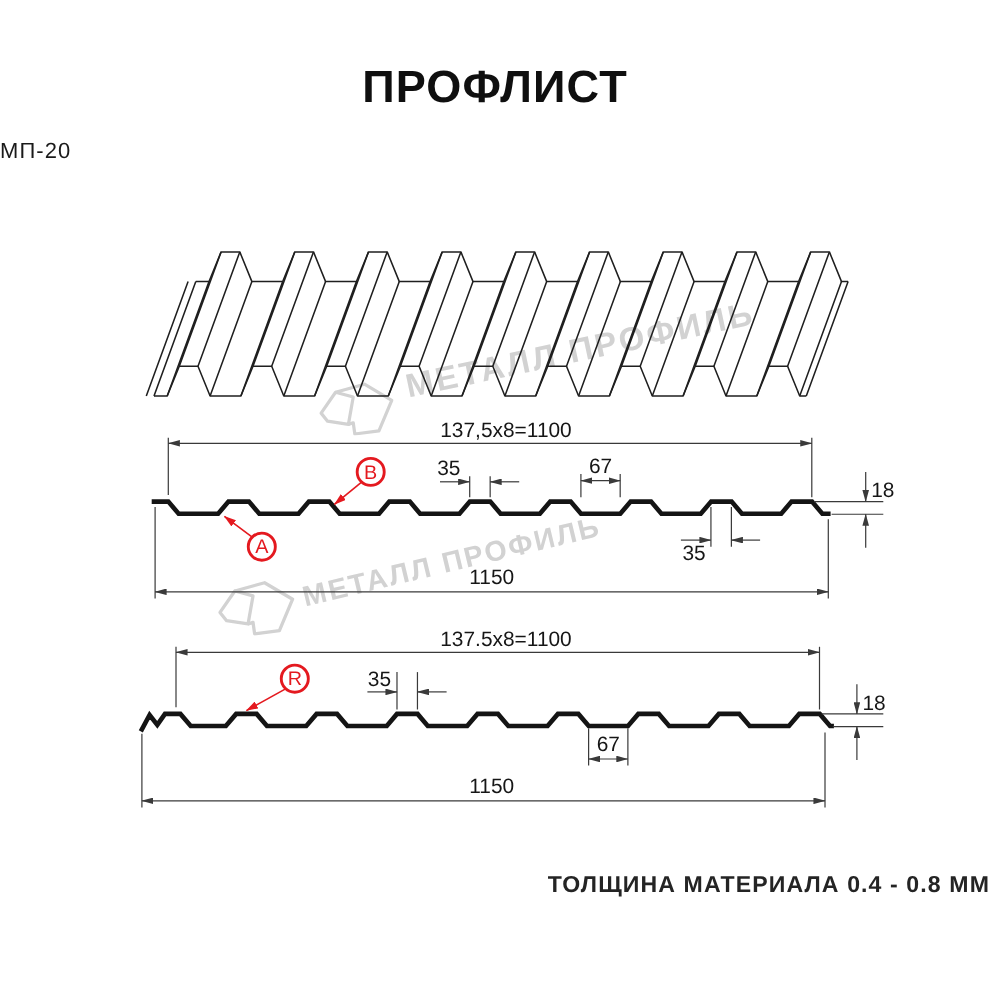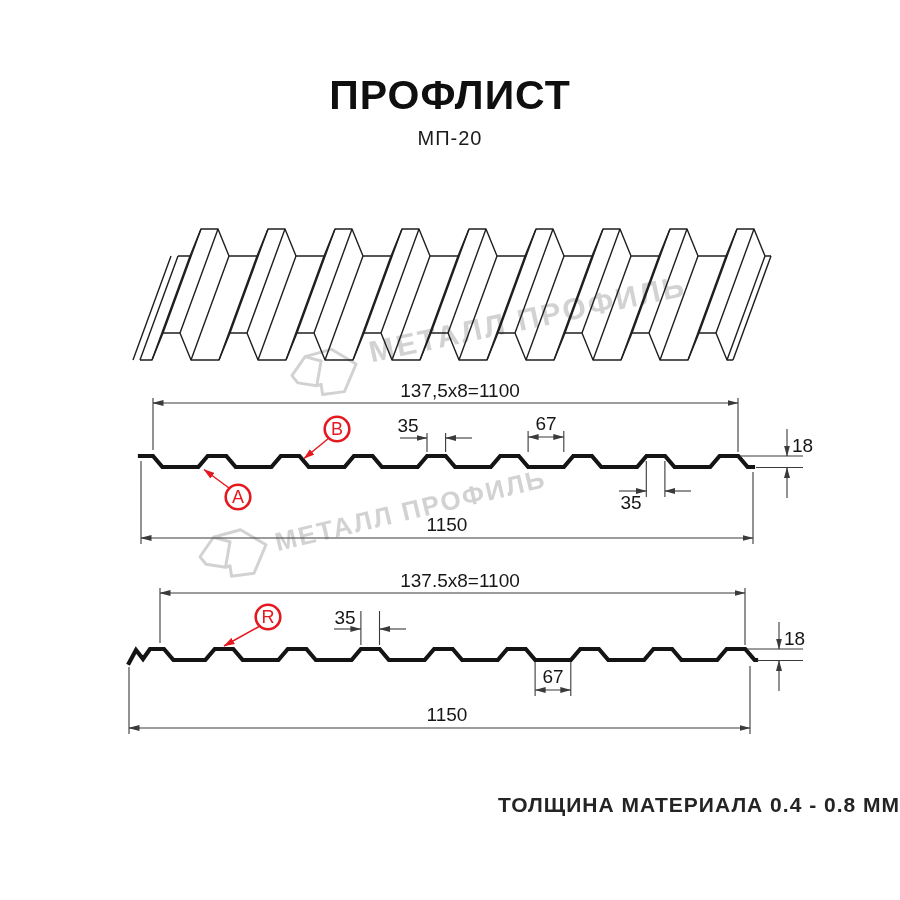--- a/index.html
+++ b/index.html
@@ -1,23 +1,23 @@
 <!DOCTYPE html>
 <html style="--red: #e4191f; --line: #141414; --dim: #3a3a3a; --wm: #d2d2d2;"><head>
 <meta charset="utf-8">
 <style>
   :root{
     --red:#e4191f; --line:#141414; --dim:#3a3a3a; --wm:#d2d2d2; --text:#161616;
   }
   html,body{margin:0;padding:0;}
   body{width:900px;height:900px;background:#ffffff;position:relative;overflow:hidden;
        font-family:"Liberation Sans", sans-serif;}
-  .title{position:absolute;top:72px;left:0;width:900px;text-align:center;
+  .title{position:absolute;top:56px;left:0;width:900px;text-align:center;
          font-size:41px;font-weight:800;letter-spacing:1px;color:#0f0f0f;}
-  .subtitle{position:absolute;top:127px;left:0;width:900px;text-align:center;
+  .subtitle{position:absolute;top:127px;left:0;width:900px;text-align:left;
          font-size:20px;font-weight:500;letter-spacing:1px;color:#1a1a1a;}
   .footer{position:absolute;top:793px;left:0;width:900px;text-align:right;
          font-size:21px;font-weight:600;letter-spacing:1px;color:#242424;}
   .wm{position:absolute;color:var(--wm);font-weight:700;white-space:nowrap;
       transform-origin:left top;z-index:1;}
   #wm1{left:366px;top:336px;font-size:30px;letter-spacing:2.5px;transform:rotate(-12deg);}
   #wm2{left:272px;top:528px;font-size:26px;letter-spacing:2px;transform:rotate(-13.5deg);}
   .wmlogo{position:absolute;z-index:1;}
   #logo1{left:289px;top:342px;width:73px;height:54px;}
   #logo2{left:197px;top:522px;width:75px;height:56px;}

